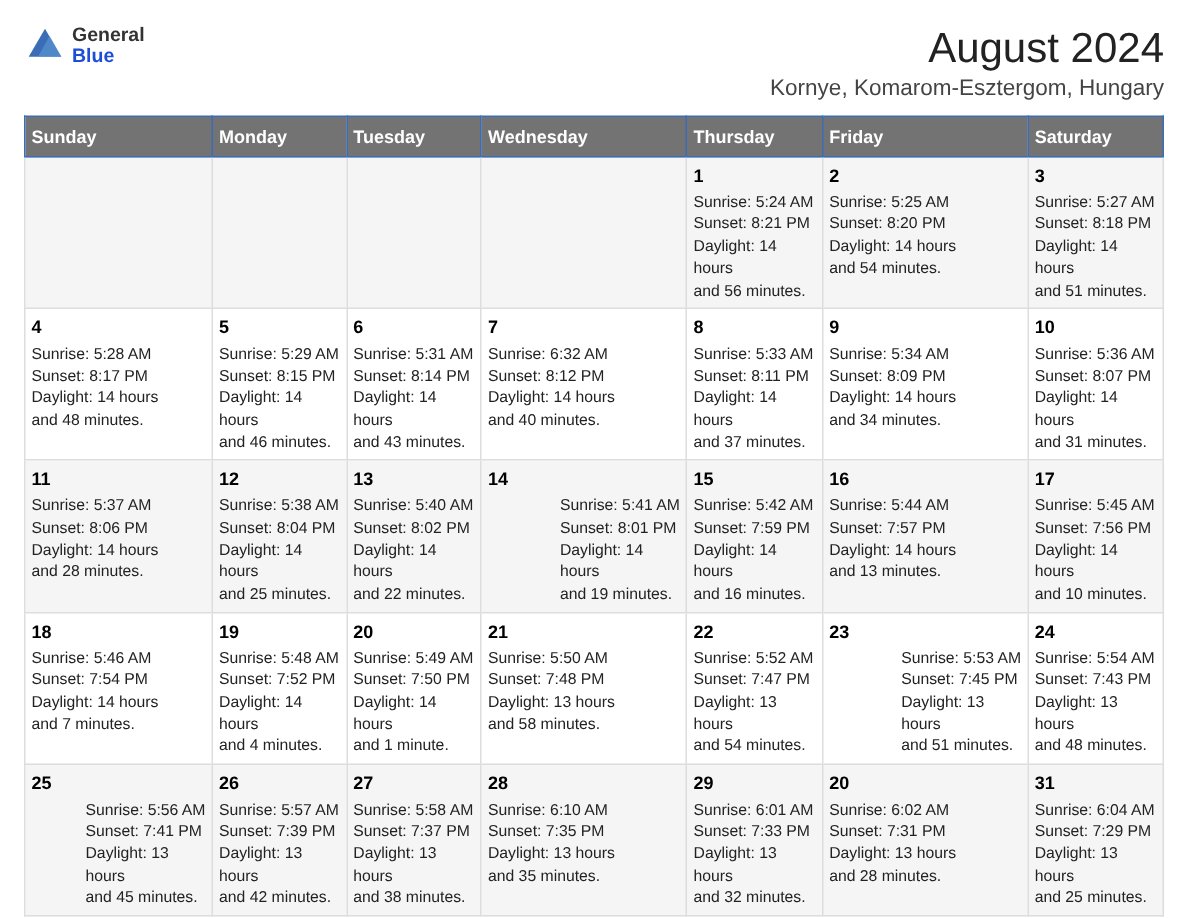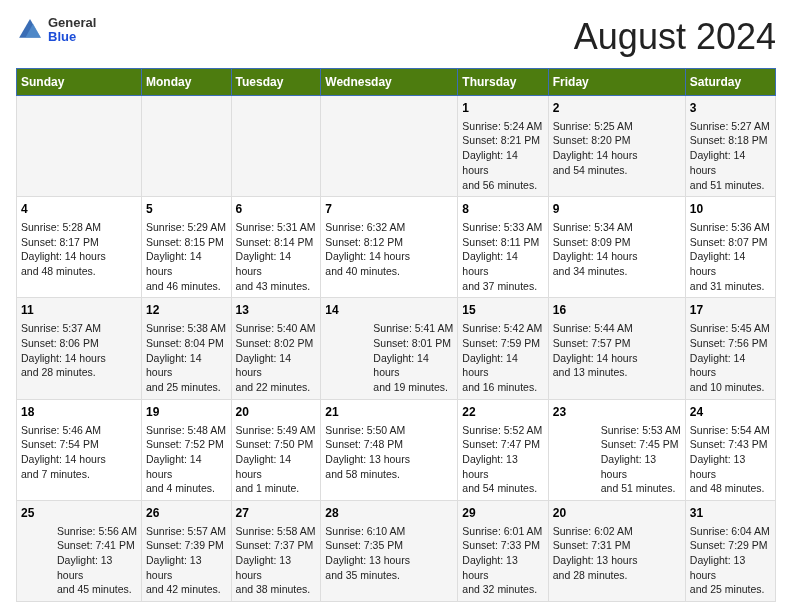--- a/index.html
+++ b/index.html
@@ -31,36 +31,36 @@
     .logo-text span:first-child { color: #333; }
     .logo-text span:last-child { color: #1d4ed8; }
     .logo-icon {
       width: 28px;
       height: 28px;
     }
     .title-block {
       text-align: right;
     }
     .main-title {
-      font-size: 36px;
+      font-size: 28px;
       font-weight: normal;
       color: #222;
     }
     .subtitle {
       font-size: 15px;
       color: #444;
       margin-top: 2px;
     }
     table {
       width: 100%;
       border-collapse: collapse;
       font-size: 11px;
     }
     thead tr {
-      background-color: #4d7c0f;
+      background-color: #737373;
       color: #fff;
     }
     thead th {
       padding: 6px 4px;
       text-align: left;
       font-size: 12px;
       font-weight: bold;
       border: 1px solid #3a6db5;
     }
     tbody tr {
@@ -100,20 +100,21 @@
       <polygon points="18,4 32,28 4,28" fill="#3a6db5"></polygon>
       <polygon points="22,10 32,28 12,28" fill="#5b9bd5" opacity="0.6"></polygon>
     </svg>
     <div class="logo-text">
       <span>General</span>
       <span>Blue</span>
     </div>
   </div>
   <div class="title-block">
     <div class="main-title">August 2024</div>
+    <div class="subtitle">Kornye, Komarom-Esztergom, Hungary</div>
   </div>
 </div>
 
 <table>
   <thead>
     <tr>
     <th>Sunday</th>
         <th>Monday</th>
         <th>Tuesday</th>
         <th>Wednesday</th>

